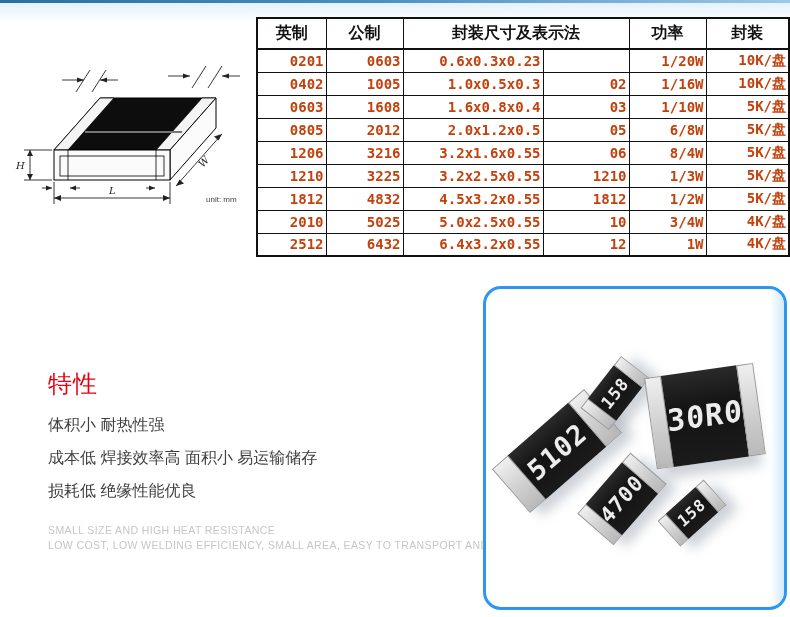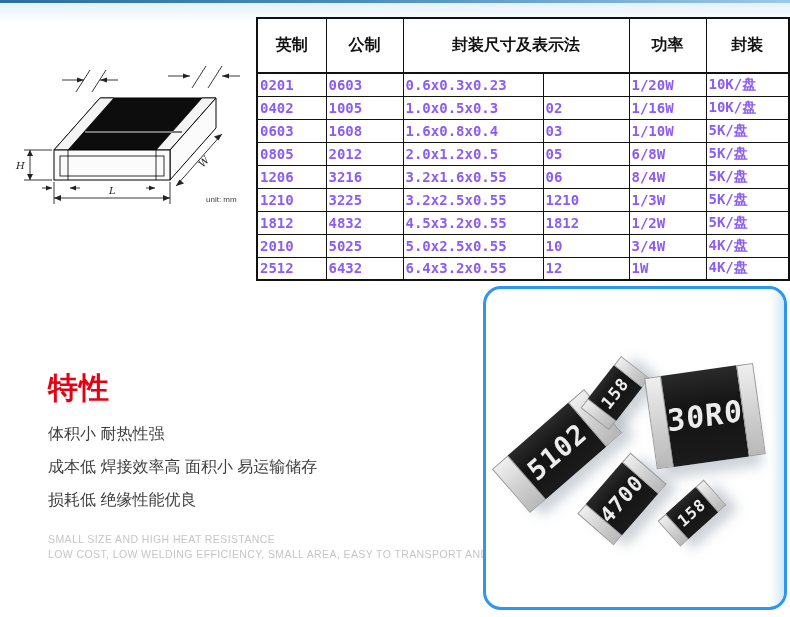--- a/index.html
+++ b/index.html
@@ -25,31 +25,31 @@
   .diagram svg { width:100%; height:100%; }
   .dimtext { font-family:"DejaVu Serif", serif; font-style:italic; font-size:10px; fill:#222; }
   .unittext { font-family:"Liberation Sans", sans-serif; font-size:8px; fill:#444; }
 
   
   .spec-table-wrap { position:absolute; left:256px; top:17px; }
   table.spec { border-collapse:collapse; border:2px solid #111; table-layout:fixed; width:532px; }
   table.spec th {
     border:1px solid #111; border-bottom:2px solid #111;
     height:27px; font-size:16px; font-weight:bold; color:#111;
-    font-family:"Liberation Sans", sans-serif; text-align:center; padding:16px 2px;
+    font-family:"Liberation Sans", sans-serif; text-align:center; padding:4px 2px;
   }
   table.spec td {
-    border:1px solid #111; height:23px; text-align:left; color:#8b5cf6;
+    border:1px solid #111; height:23px; text-align:right; color:#c2410c;
     font-family:"DejaVu Sans Mono", monospace; font-size:14px; font-weight:600;
     padding:0 2px; white-space:nowrap;
   }
 
   
   .features { position:absolute; left:48px; top:368px; width:420px; }
-  .features-title { font-size:30px; font-weight:bold; letter-spacing:1px; }
+  .features-title { font-size:24px; font-weight:normal; letter-spacing:1px; }
   .features-cn { margin-top:8px; }
   .features-cn div {
     font-size:16px; font-weight:normal; color:#3f3f3f; line-height:33px; white-space:nowrap;
   }
   .features-en { margin-top:16px; }
   .features-en div {
     font-size:10.5px; color:#c6c6c6; line-height:15px; letter-spacing:0.4px; white-space:nowrap;
   }
 
   

